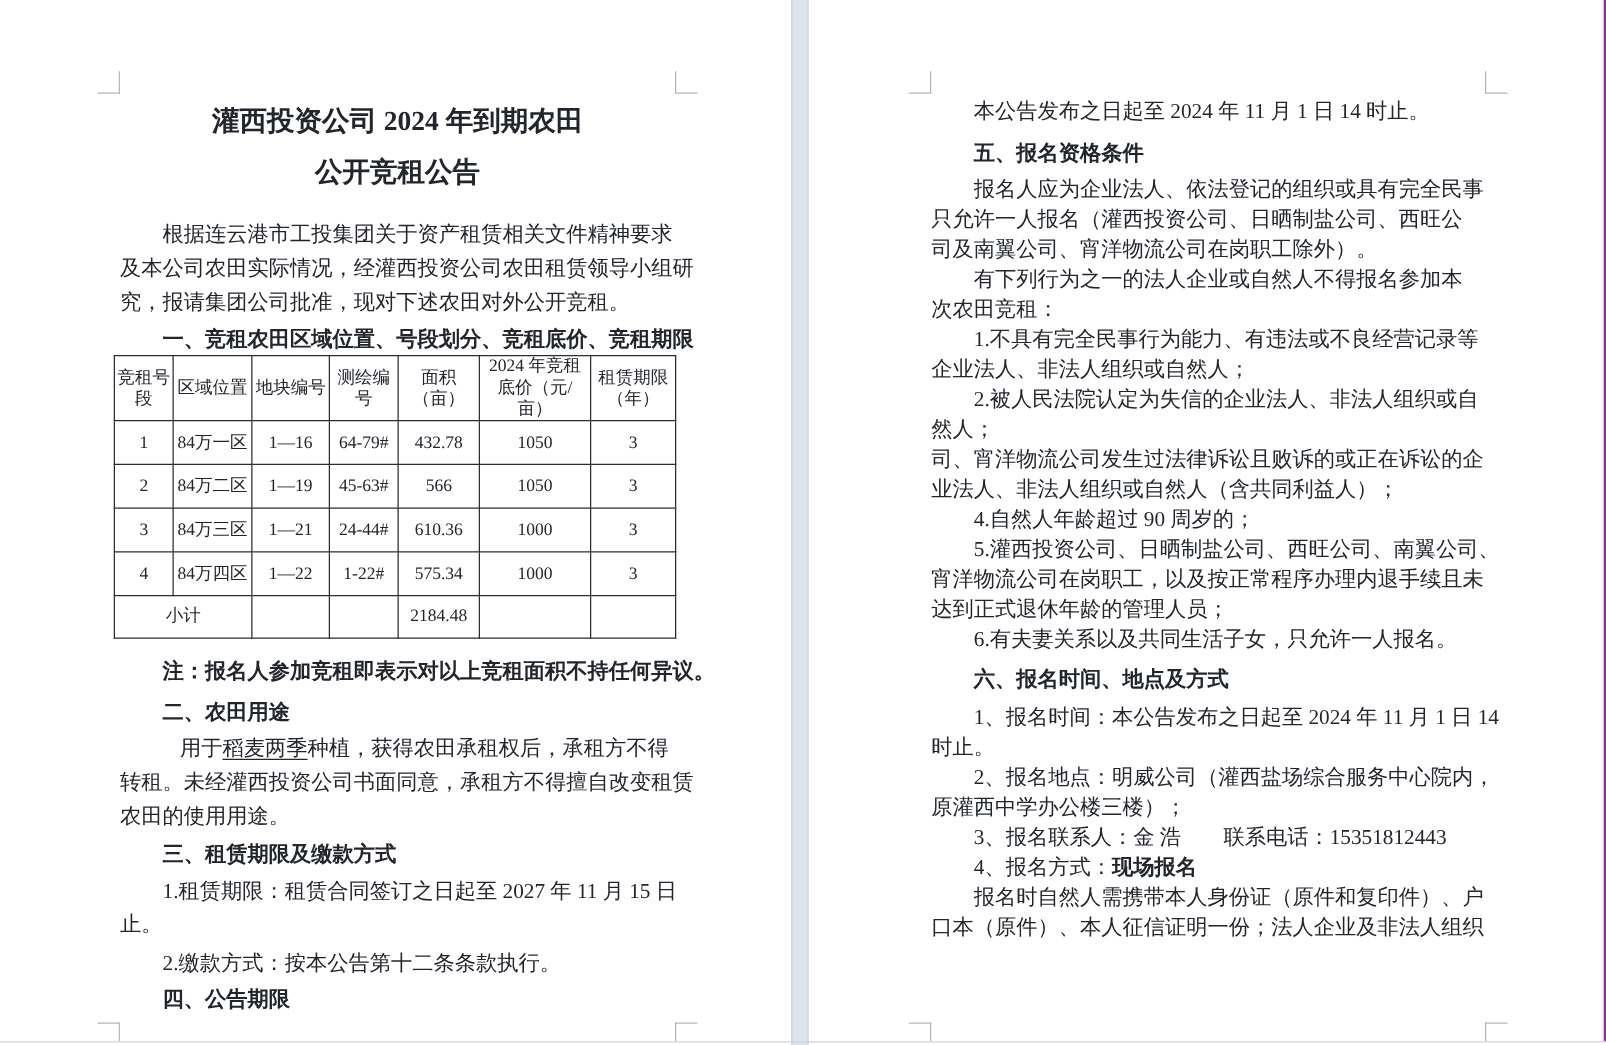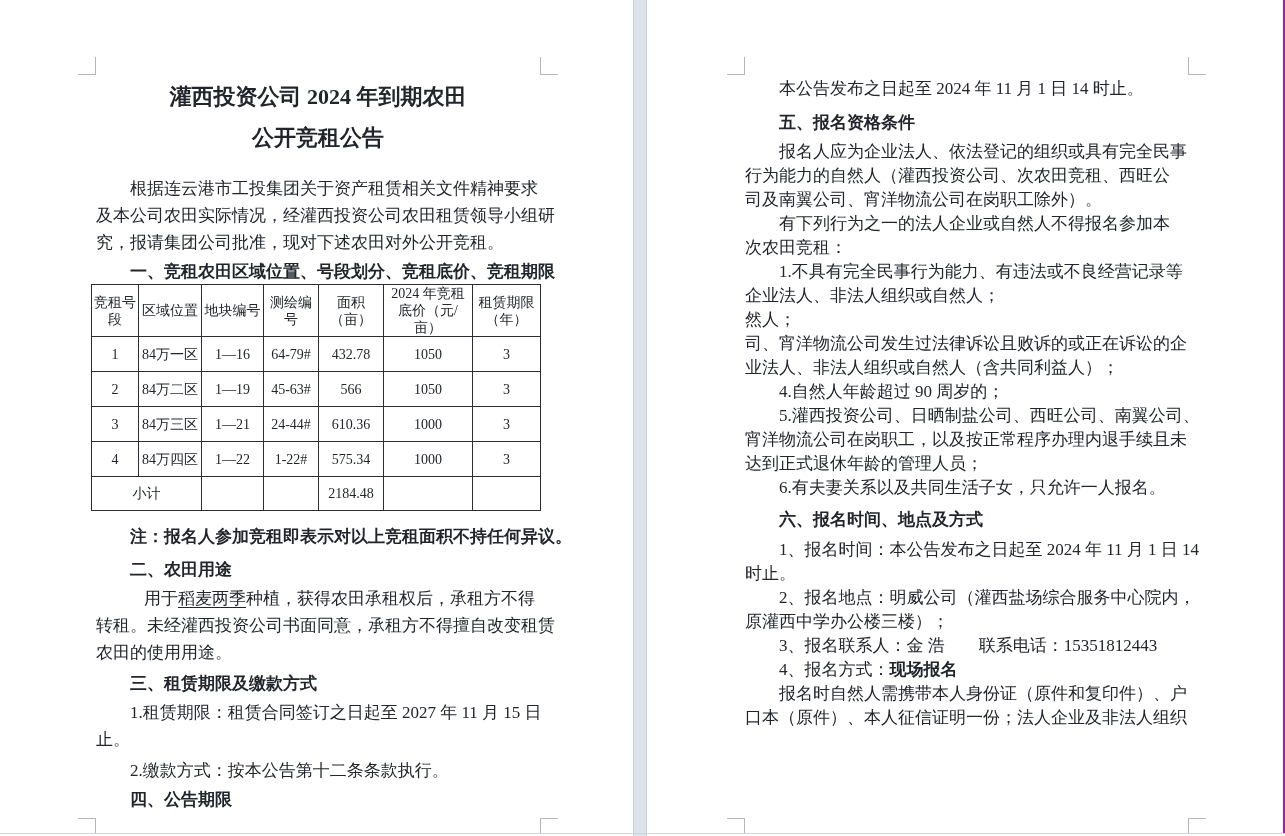--- a/index.html
+++ b/index.html
@@ -163,34 +163,35 @@
   <div class="cm cm-bl" style="left:80px;top:818px;"></div>
   <div class="cm cm-br" style="left:541px;top:818px;"></div>
 
   <div class="content">
     <div class="line ind" style="margin-top:76px;line-height:26px;">本公告发布之日起至 2024 年 11 月 1 日 14 时止。</div>
 
     <div class="line heading ind" style="margin-top:8px;line-height:26px;">五、报名资格条件</div>
 
     <div style="margin-top:4px;">
       <div class="line ind">报名人应为企业法人、依法登记的组织或具有完全民事</div>
-      <div class="line">行为能力的自然人（灌西投资公司、次农田竞租、西旺公</div>
+      <div class="line">只允许一人报名（灌西投资公司、日晒制盐公司、西旺公</div>
       <div class="line">司及南翼公司、宵洋物流公司在岗职工除外）。</div>
     </div>
 
     <div>
       <div class="line ind">有下列行为之一的法人企业或自然人不得报名参加本</div>
       <div class="line">次农田竞租：</div>
     </div>
 
     <div>
       <div class="line ind">1.不具有完全民事行为能力、有违法或不良经营记录等</div>
       <div class="line">企业法人、非法人组织或自然人；</div>
     </div>
     <div>
+      <div class="line ind">2.被人民法院认定为失信的企业法人、非法人组织或自</div>
       <div class="line">然人；</div>
     </div>
     <div>
       <div class="line">司、宵洋物流公司发生过法律诉讼且败诉的或正在诉讼的企</div>
       <div class="line">业法人、非法人组织或自然人（含共同利益人）；</div>
     </div>
     <div class="line ind">4.自然人年龄超过 90 周岁的；</div>
     <div>
       <div class="line ind">5.灌西投资公司、日晒制盐公司、西旺公司、南翼公司、</div>
       <div class="line">宵洋物流公司在岗职工，以及按正常程序办理内退手续且未</div>

